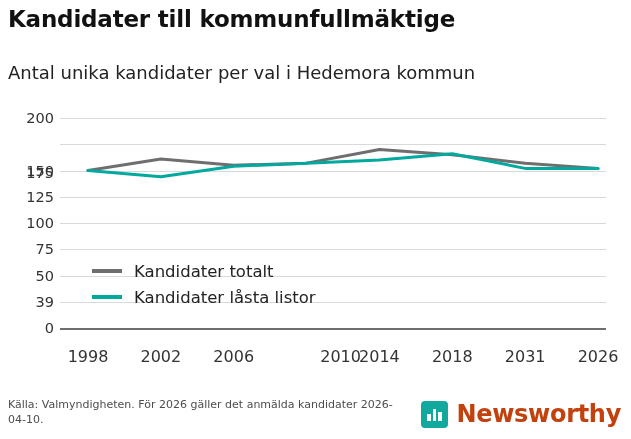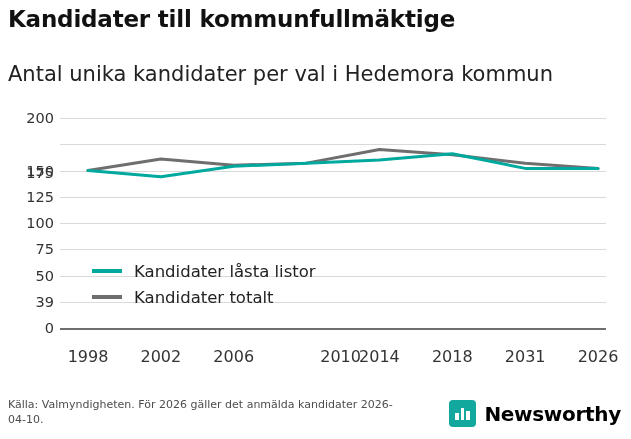--- a/index.html
+++ b/index.html
@@ -25,21 +25,21 @@
     top: 6px;
     font-size: 23px;
     font-weight: bold;
     letter-spacing: -0.2px;
     color: #111111;
   }
   #chart-subtitle {
     position: absolute;
     left: 8px;
     top: 62px;
-    font-size: 21px;
+    font-size: 18px;
     font-weight: normal;
     color: #222222;
   }
   #plot-area {
     position: absolute;
     left: 60px;
     top: 118px;
     width: 546px;
     height: 210px;
   }
@@ -130,23 +130,23 @@
   #logo-mark .bar {
     position: absolute;
     bottom: 7px;
     width: 3.5px;
     background: #ffffff;
   }
   #logo-mark .bar.b1 { left: 6px;   height: 7px; }
   #logo-mark .bar.b2 { left: 11.5px; height: 12px; }
   #logo-mark .bar.b3 { left: 17px;  height: 9px; }
   #logo-text {
-    font-size: 20px;
+    font-size: 24px;
     font-weight: bold;
-    color: #000000;
+    color: #c2410c;
     letter-spacing: -0.3px;
   }
   svg.series-svg {
     position: absolute;
     left: 0;
     top: 0;
     overflow: visible;
   }
 </style>
 </head>
@@ -191,26 +191,26 @@
       <div class="x-tick-label" style="left: 173.714px;">2006</div>
       <div class="x-tick-label" style="left: 246.571px; margin-left: 34px;">2010</div>
       <div class="x-tick-label" style="left: 319.429px;">2014</div>
       <div class="x-tick-label" style="left: 392.286px;">2018</div>
       <div class="x-tick-label" style="left: 465.143px;">2031</div>
       <div class="x-tick-label" style="left: 538px;">2026</div>
     </div>
 
   <div id="legend">
       <div class="legend-row">
+        <span class="legend-swatch" style="background: rgb(110, 110, 110);"></span>
+        <span class="legend-label">Kandidater totalt</span>
+      </div>
+      <div class="legend-row">
         <span class="legend-swatch" style="background: rgb(0, 169, 157);"></span>
         <span class="legend-label">Kandidater låsta listor</span>
-      </div>
-      <div class="legend-row">
-        <span class="legend-swatch" style="background: rgb(110, 110, 110);"></span>
-        <span class="legend-label">Kandidater totalt</span>
       </div>
     </div>
 
   <div id="source-note">Källa: Valmyndigheten. För 2026 gäller det anmälda kandidater 2026-04-10.</div>
 
   <div id="logo">
     <div id="logo-mark">
       <span class="bar b1"></span>
       <span class="bar b2"></span>
       <span class="bar b3"></span>

